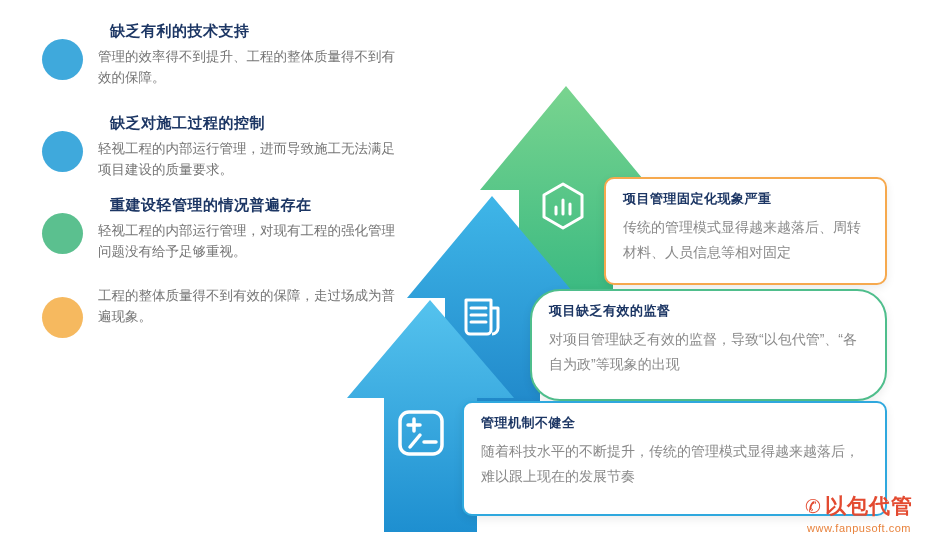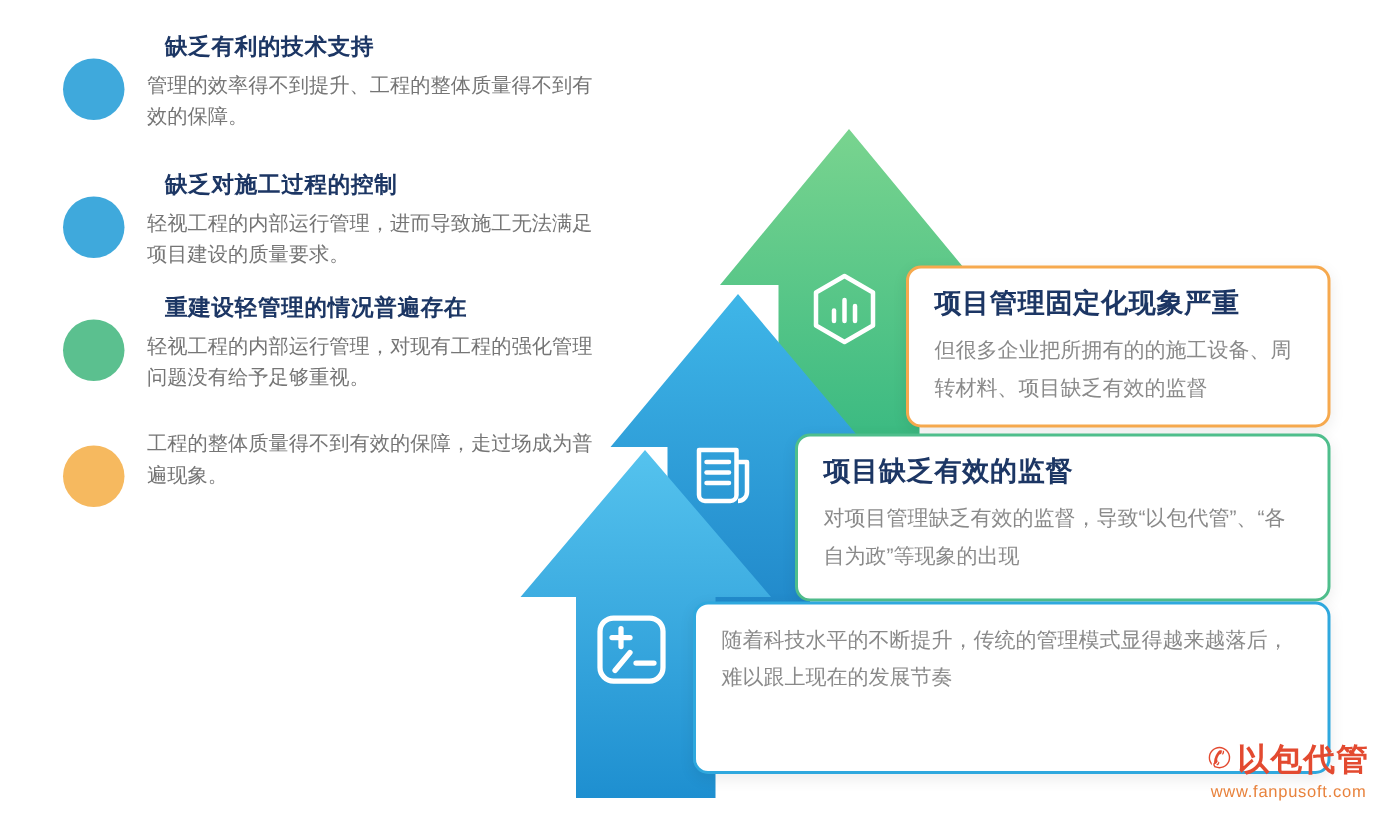--- a/index.html
+++ b/index.html
@@ -23,24 +23,24 @@
   
   .arrow-icon{position:absolute;z-index:2;}
   #icon-hex{left:537px;top:180px;}
   #icon-doc{left:456px;top:291px;}
   #icon-calc{left:393px;top:405px;}
 
   
   .card{position:absolute;background:#ffffff;border:2px solid #ccc;border-radius:10px;
         padding:11px 17px;box-sizing:border-box;z-index:3;
         box-shadow:0 3px 10px rgba(0,0,0,.08);}
-  .card-title{font-size:18px;font-weight:bold;color:#1c3664;margin-bottom:7px;letter-spacing:.5px;}
+  .card-title{font-size:13px;font-weight:bold;color:#1c3664;margin-bottom:7px;letter-spacing:.5px;}
   .card-body{font-size:14px;color:#8a8a8a;line-height:1.8;}
   #card0{left:604px;top:177px;width:283px;height:108px;}
-  #card1{left:530px;top:289px;width:357px;height:112px;}
+  #card1{left:530px;top:289px;width:357px;height:112px;border-radius:30px;}
   #card2{left:462px;top:401px;width:425px;height:115px;}
 
   
   .logo{position:absolute;right:14px;top:492px;text-align:center;z-index:5;}
   .logo-row{display:flex;align-items:center;gap:4px;justify-content:center;}
   .logo-icon{font-size:19px;color:#e34a30;line-height:1;}
   .logo-text{font-size:21px;font-weight:bold;color:#e34a30;letter-spacing:1px;}
   .logo-url{font-size:11px;color:#e8823c;margin-top:2px;letter-spacing:.5px;}
 </style>
 </head>
@@ -123,29 +123,30 @@
 
   <div class="left-item" id="li3">
     <span class="dot" style="background: rgb(246, 185, 95);"></span>
     <div class="li-text">
       <div class="li-body">工程的整体质量得不到有效的保障，走过场成为普遍现象。</div>
     </div>
   </div>
 
   <div class="card" id="card0" style="border-color: rgb(246, 169, 78);">
     <div class="card-title">项目管理固定化现象严重</div>
-    <div class="card-body">但很多企业把所拥有的的施工设备、周转材料、项目缺乏有效的监督</div>
+    <div class="card-body">传统的管理模式显得越来越落后、周转材料、人员信息等相对固定</div>
   </div>
 
   <div class="card" id="card1" style="border-color: rgb(79, 190, 140);">
     <div class="card-title">项目缺乏有效的监督</div>
     <div class="card-body">对项目管理缺乏有效的监督，导致“以包代管”、“各自为政”等现象的出现</div>
   </div>
 
   <div class="card" id="card2" style="border-color: rgb(47, 168, 222);">
+    <div class="card-title">管理机制不健全</div>
     <div class="card-body">随着科技水平的不断提升，传统的管理模式显得越来越落后，难以跟上现在的发展节奏</div>
   </div>
 
   <div class="logo">
     <div class="logo-row">
       <span class="logo-icon">✆</span>
       <span class="logo-text">以包代管</span>
     </div>
     <div class="logo-url">www.fanpusoft.com</div>
   </div>

